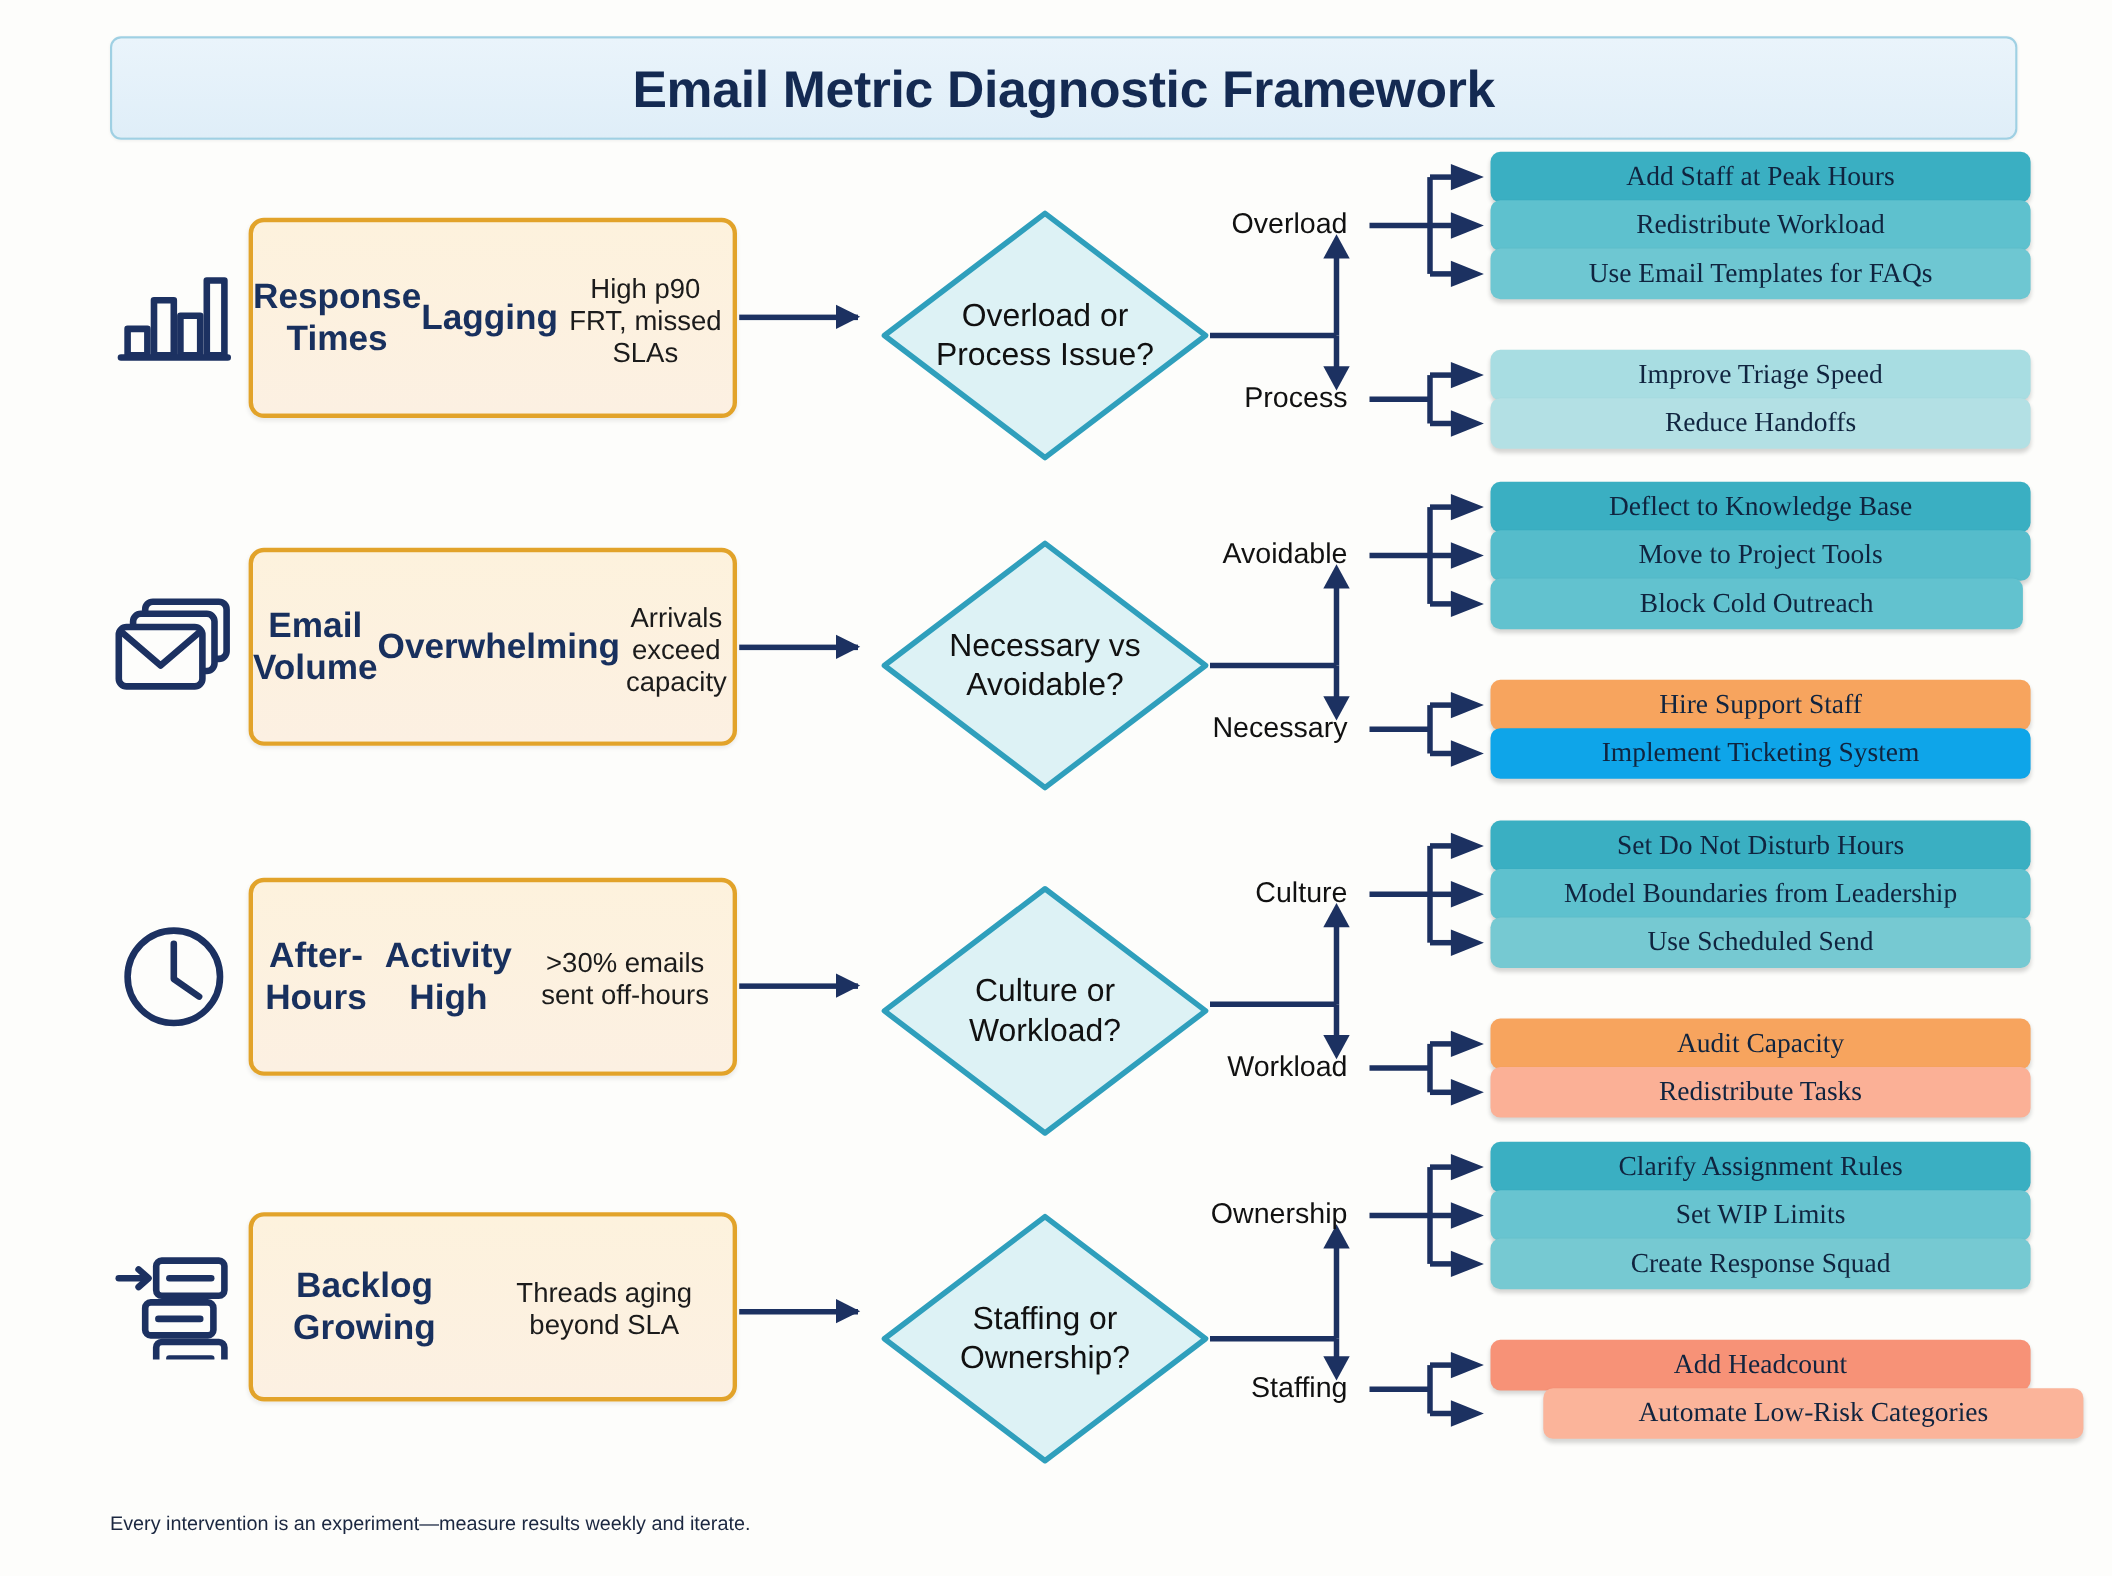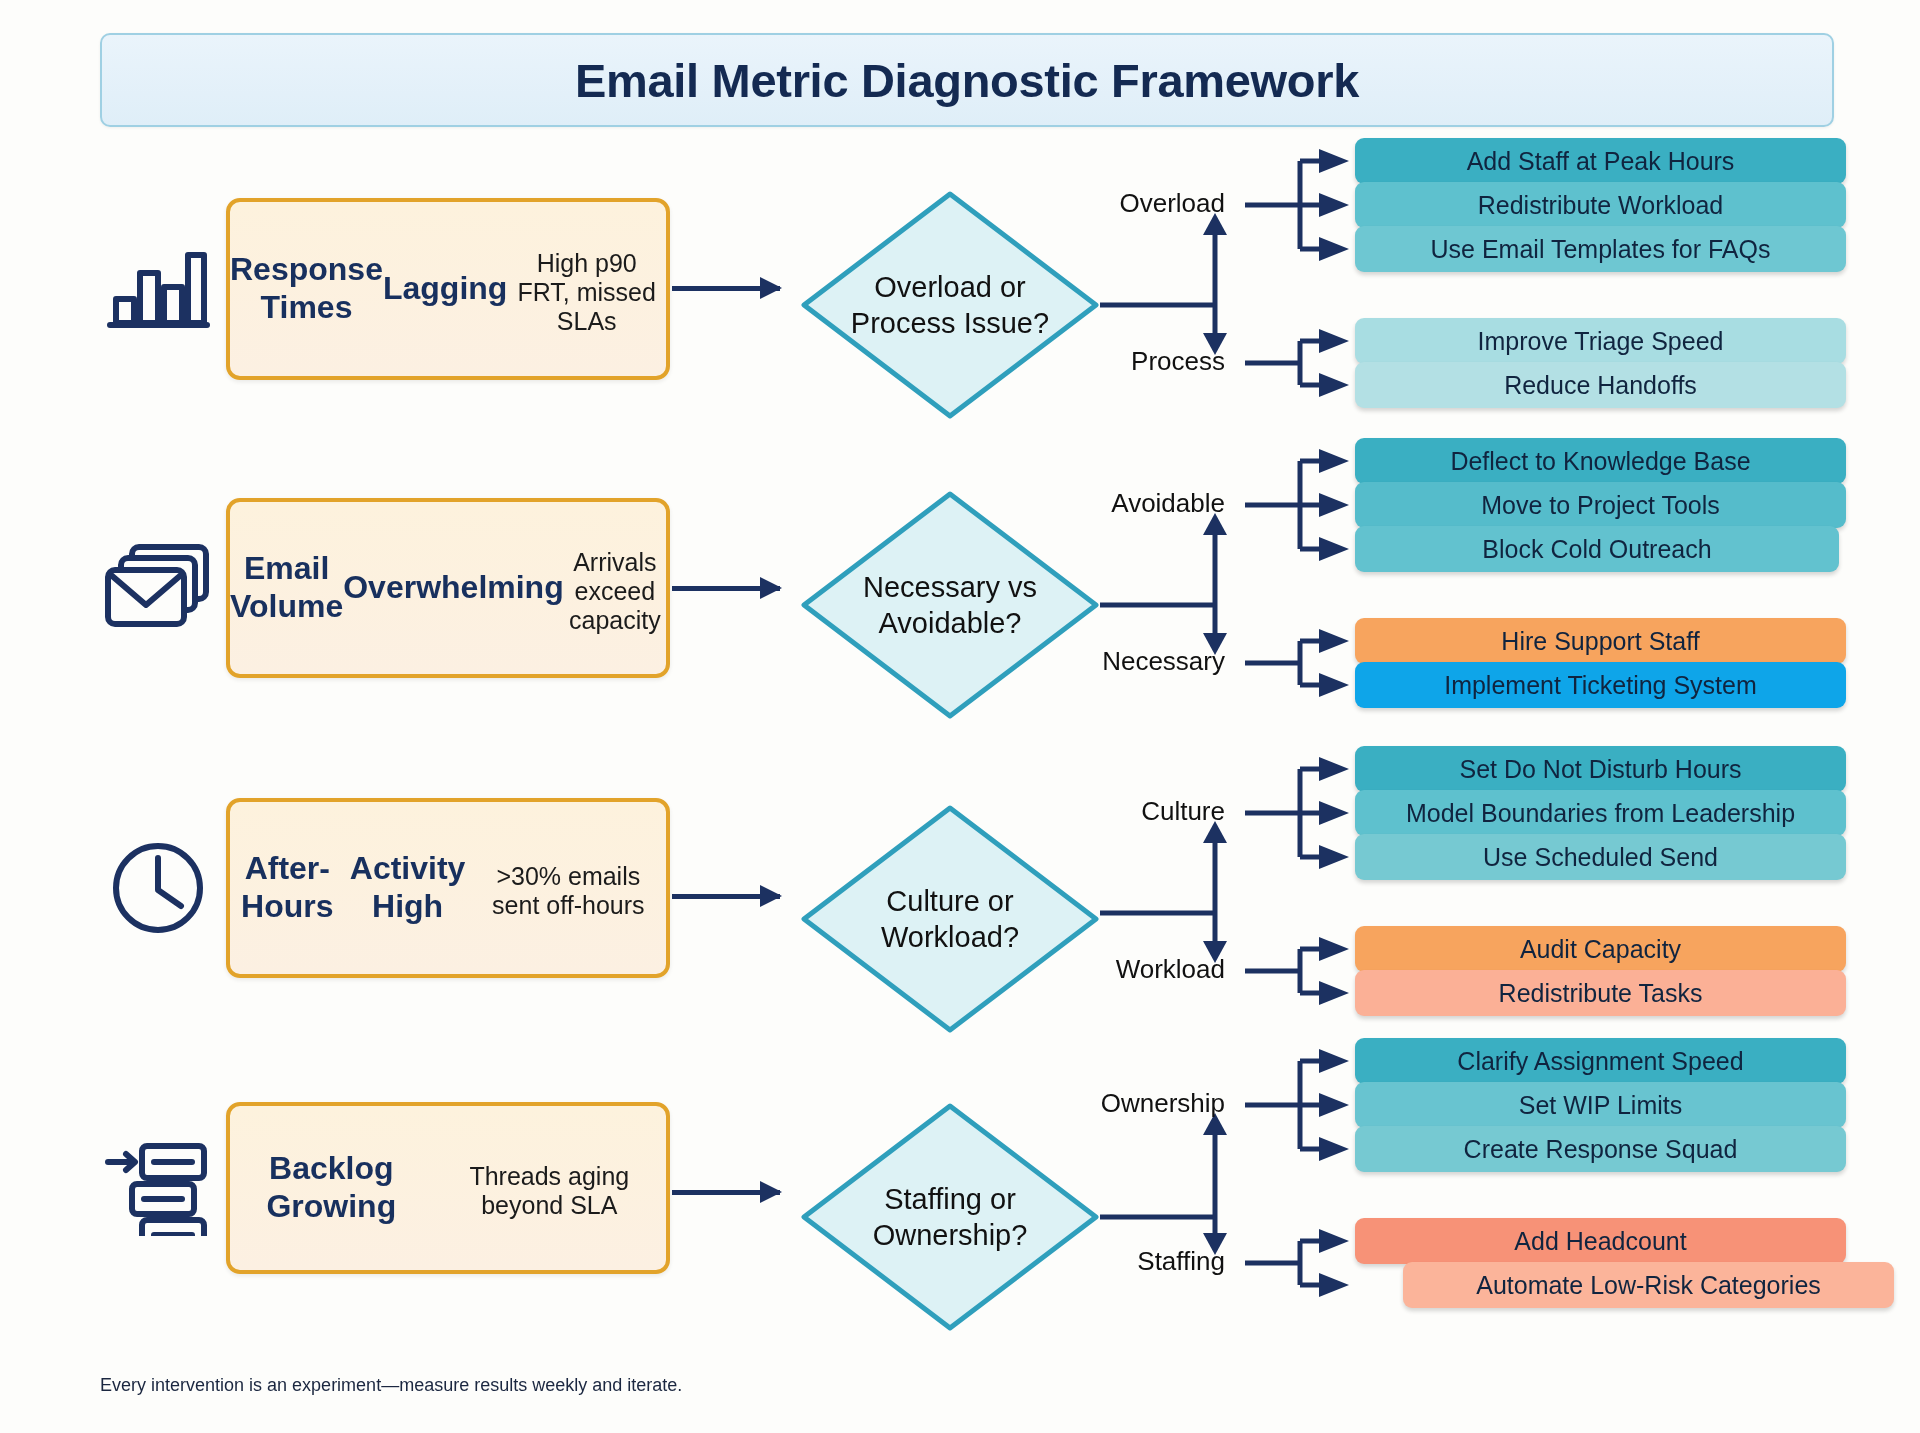--- a/index.html
+++ b/index.html
@@ -103,20 +103,21 @@
   
   .pill{
     position:absolute;
     height:46px;
     border-radius:9px;
     display:flex;align-items:center;justify-content:center;
     font-size:25px;color:#10243f;
     box-shadow:0 3px 4px rgba(0,0,0,.16);
     box-sizing:border-box;
     white-space:nowrap;
+    font-family:Liberation Serif, serif;
   }
 
   
   .footer{
     position:absolute;left:100px;top:1375px;
     font-size:18px;color:#1b2740;
   }
 </style>
 </head>
 <body>
@@ -304,21 +305,21 @@
       <div class="arrow-h" style="left: 672px; width: 108px; top: 130px;"></div>
       <div class="diamond" style="left: 800px; top: 42px;">
         <svg width="300" height="230" viewBox="0 0 300 230">
       <polygon points="150,4 296,115 150,226 4,115" fill="#ddf2f5" stroke="#2f9fbc" stroke-width="5" stroke-linejoin="round"></polygon>
     </svg>
         <div class="dlabel">
           <div>Staffing or</div>
           <div>Ownership?</div>
         </div>
       </div>
-      <div class="pill" style="left: 1355px; width: 491px; top: -22px; background: rgb(58, 175, 194);">Clarify Assignment Speed</div>
+      <div class="pill" style="left: 1355px; width: 491px; top: -22px; background: rgb(58, 175, 194);">Clarify Assignment Rules</div>
       <div class="pill" style="left: 1355px; width: 491px; top: 22px; background: rgb(104, 196, 208);">Set WIP Limits</div>
       <div class="pill" style="left: 1355px; width: 491px; top: 66px; background: rgb(118, 201, 210);">Create Response Squad</div>
       <div class="pill" style="left: 1355px; width: 491px; top: 158px; background: rgb(247, 146, 119);">Add Headcount</div>
       <div class="pill" style="left: 1355px; width: 491px; top: 202px; background: rgb(251, 180, 154); margin-left: 48px;">Automate Low-Risk Categories</div>
       <div class="branch" style="left: 0px; top: -60px; width: 1920px; height: 420px;"><svg width="1920" height="420" viewBox="0 -60 1920 420" style="overflow:visible">
           <path d="M 1100 157 L 1215 157" stroke="#1c3161" stroke-width="5" fill="none"></path>
           <path d="M 1215 157 L 1215 71" stroke="#1c3161" stroke-width="5" fill="none"></path>
           <polygon points="1203,75 1227,75 1215,53" fill="#1c3161"></polygon>
           <path d="M 1215 157 L 1215 177" stroke="#1c3161" stroke-width="5" fill="none"></path>
           <polygon points="1203,173 1227,173 1215,195" fill="#1c3161"></polygon>

